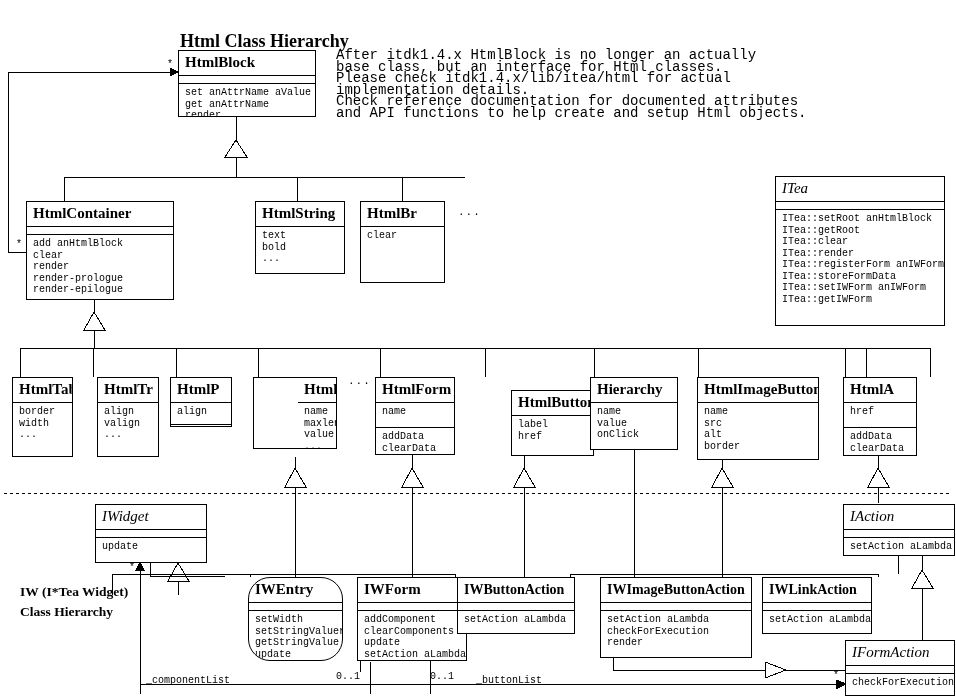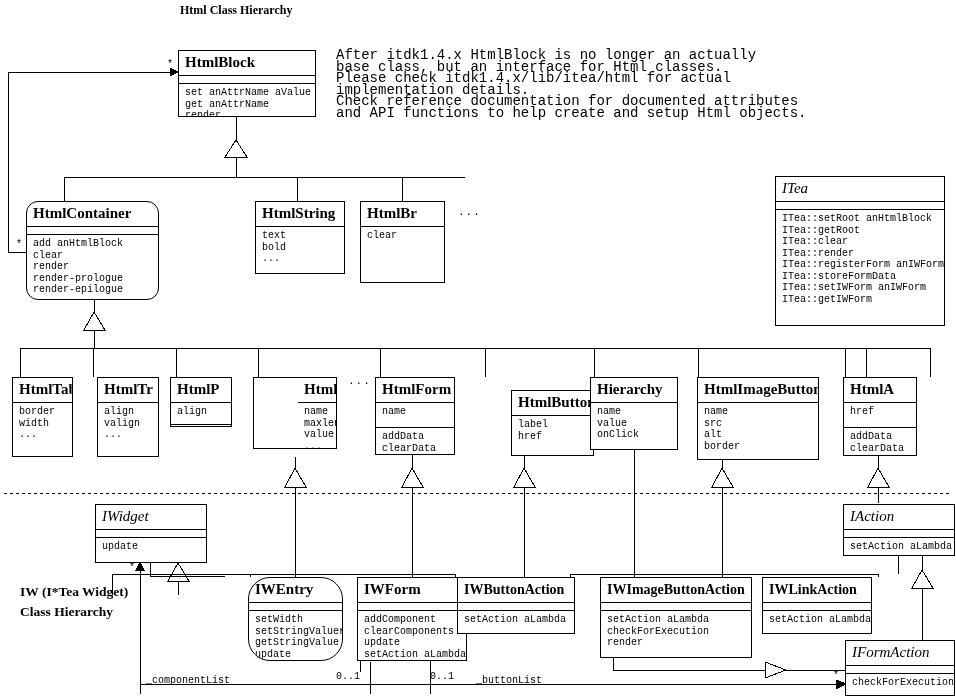--- a/index.html
+++ b/index.html
@@ -10,23 +10,24 @@
     position:relative;
     overflow:hidden;
   }
   #stage{position:absolute;left:0;top:0;width:956px;height:696px;}
 
   
   .diagram-title{
     position:absolute;
     font-family:"Liberation Serif",serif;
     font-weight:bold;
-    font-size:12px;
-    color:#000;
-    white-space:nowrap;
+    font-size:18px;
+    color:#000;
+    white-space:nowrap;
+    margin-top:28px;
   }
   .corner-title{
     position:absolute;
     font-family:"Liberation Serif",serif;
     font-weight:bold;
     font-size:13.5px;
     color:#000;
     line-height:17px;
     white-space:nowrap;
   }
@@ -222,21 +223,21 @@
   <div class="uml-class" style="left:178px;top:50px;width:138px;height:67px;">
     <div class="uml-name">HtmlBlock</div>
     <div class="uml-sect empty bord"></div>
     <div class="uml-sect">
       <span class="row">set anAttrName aValue</span>
       <span class="row">get anAttrName</span>
       <span class="row">render</span>
     </div>
   </div>
 
-  <div class="uml-class" style="left:26px;top:201px;width:133px;height:99px;border-radius:12px;">
+  <div class="uml-class" style="left:26px;top:201px;width:148px;height:99px;">
     <div class="uml-name">HtmlContainer</div>
     <div class="uml-sect empty bord"></div>
     <div class="uml-sect">
       <span class="row">add anHtmlBlock</span>
       <span class="row">clear</span>
       <span class="row">render</span>
       <span class="row">render-prologue</span>
       <span class="row">render-epilogue</span>
     </div>
   </div>

